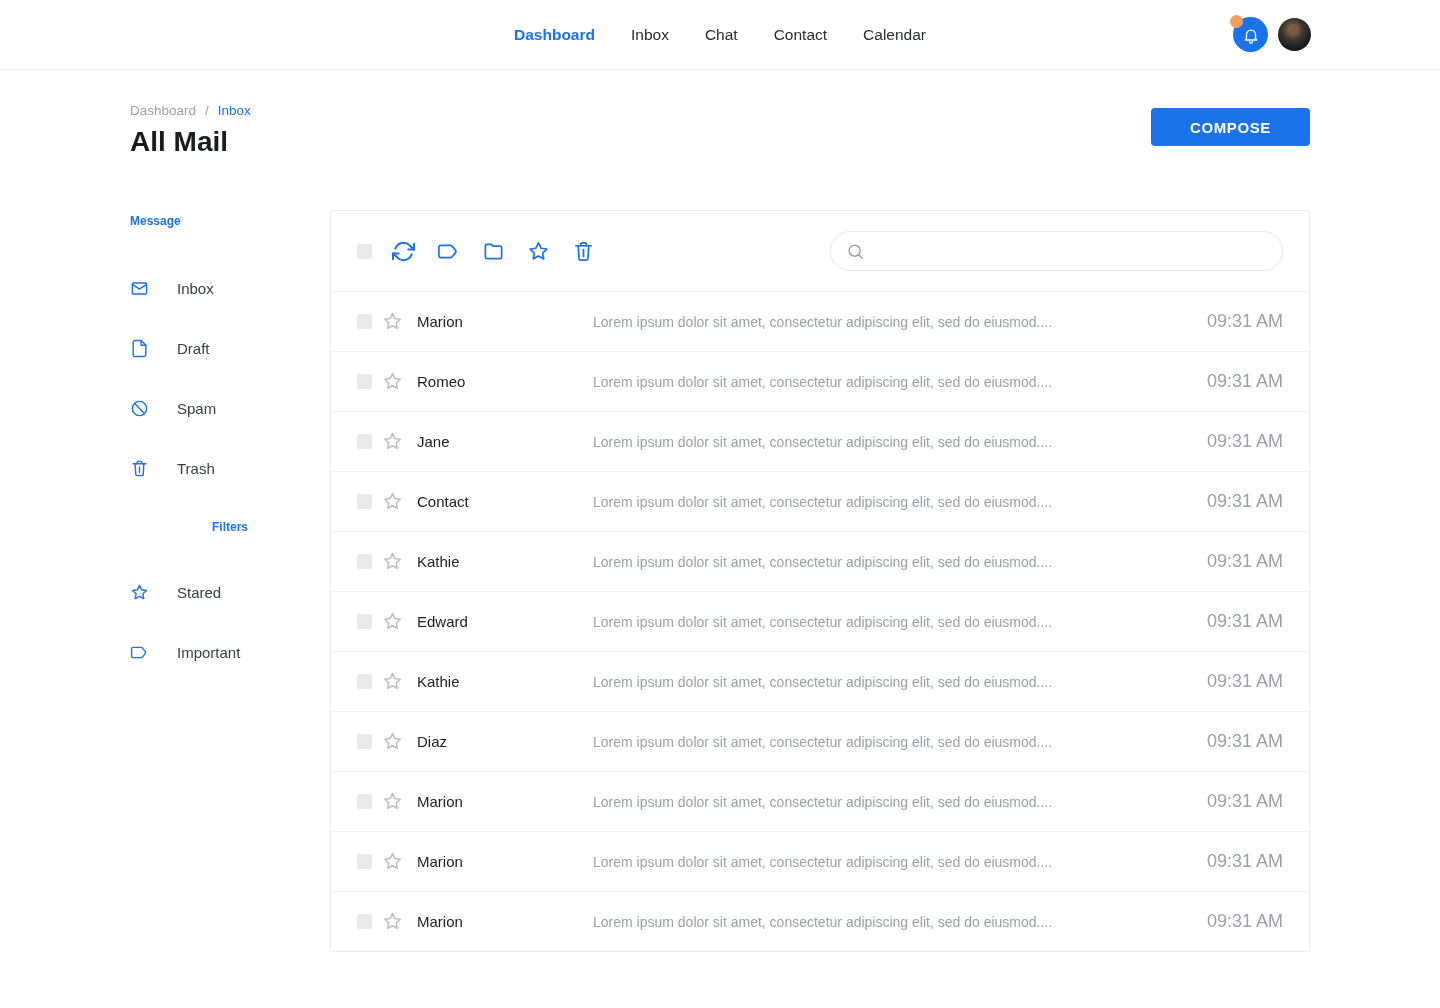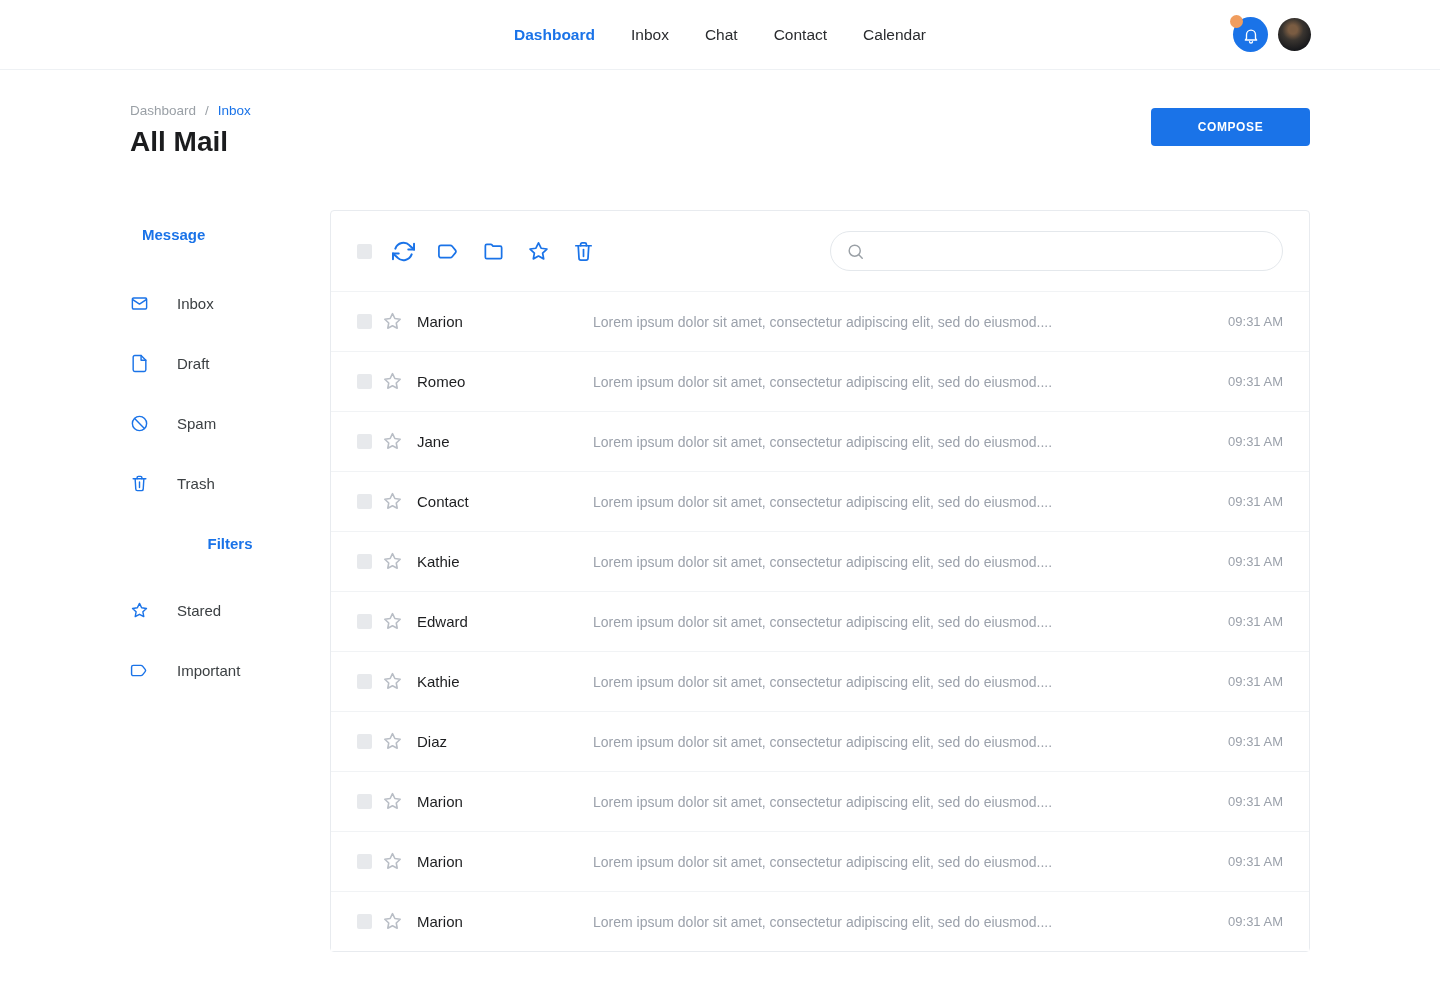--- a/index.html
+++ b/index.html
@@ -25,45 +25,45 @@
   .avatar{width:33px;height:33px;border-radius:50%;cursor:pointer;
     background:radial-gradient(circle at 45% 35%, #7a5c42 0 16%, #3a3530 38%, #191a1d 72%, #050505 100%);}
   
   .page{padding:0 130px;}
   .page-header{display:flex;justify-content:space-between;align-items:flex-start;padding-top:33px;}
   .breadcrumb{font-size:13.5px;color:var(--muted);display:flex;gap:9px;align-items:center;}
   .crumb{cursor:pointer;}
   .crumb-active{color:var(--accent);cursor:pointer;}
   .page-title{font-size:28px;font-weight:700;margin:8px 0 0;color:#1b1c1e;}
   .compose{width:159px;height:38px;margin-top:5px;background:var(--accent);color:#fff;border:none;border-radius:4px;
-    font-family:inherit;font-size:12px;font-weight:700;letter-spacing:.6px;cursor:pointer;}
+    font-family:inherit;font-size:15px;font-weight:700;letter-spacing:.6px;cursor:pointer;}
   
   .content{display:flex;margin-top:52px;align-items:flex-start;}
   .sidebar{width:200px;flex-shrink:0;padding-top:4px;}
-  .side-title{color:var(--accent);font-size:15px;font-weight:700;margin:12px;}
+  .side-title{color:var(--accent);font-size:12px;font-weight:700;margin:0;}
   .side-list{list-style:none;margin:30px 0 0;padding:0;}
   .side-item{height:60px;display:flex;align-items:center;gap:28px;font-size:15px;color:var(--sidebar-text);cursor:pointer;}
   .side-item svg{width:19px;height:19px;color:var(--accent);flex-shrink:0;}
   .side-section.filters .side-title{margin-top:22px;text-align:center;}
   .side-section.filters .side-list{margin-top:28px;}
   
   .mail-panel{flex:1;border:1px solid var(--border);border-radius:4px;background:#fff;}
   .toolbar{height:80px;display:flex;align-items:center;padding:0 26px;}
   .checkbox{width:15px;height:15px;background:var(--checkbox);border-radius:2px;display:inline-block;flex-shrink:0;cursor:pointer;}
   .tool{background:none;border:none;padding:0;margin-left:22px;cursor:pointer;color:var(--accent);height:23px;}
   .tool:first-of-type{margin-left:20px;}
   .tool svg{width:23px;height:23px;}
   .search{margin-left:auto;width:453px;height:40px;border:1px solid #e4e8ec;border-radius:21px;display:flex;align-items:center;padding:0 15px;}
   .search svg{width:19px;height:19px;color:var(--muted);flex-shrink:0;}
   .search input{border:none;outline:none;flex:1;margin-left:10px;font-size:14px;font-family:inherit;color:var(--text);background:transparent;}
   .mail-row{height:60px;display:flex;align-items:center;padding:0 26px;border-top:1px solid var(--row-border);cursor:pointer;background:#fff;}
   .row-star{width:21px;height:21px;margin-left:10px;color:var(--star);flex-shrink:0;cursor:pointer;}
   .sender{width:176px;margin-left:14px;font-weight:400;font-size:15px;color:#1d1e20;white-space:nowrap;overflow:hidden;}
   .preview{flex:1;color:#9ba1ab;font-size:14px;white-space:nowrap;overflow:hidden;text-overflow:ellipsis;}
-  .time{color:#9ba1ab;font-size:13px;margin-left:20px;flex-shrink:0;}
+  .time{color:#9ba1ab;font-size:18px;margin-left:20px;flex-shrink:0;}
 </style>
 </head>
 <body>
 
 <svg width="0" height="0" style="position:absolute" aria-hidden="true">
   <defs>
     <symbol id="i-bell" viewBox="0 0 24 24">
         <g fill="none" stroke="currentColor" stroke-width="1.8" stroke-linejoin="round" stroke-linecap="round">
           <path d="M18 16.5v-5a6 6 0 1 0-12 0v5l-1.6 2.2h15.2z"></path>
           <path d="M10 20.8a2 2 0 0 0 4 0"></path>

